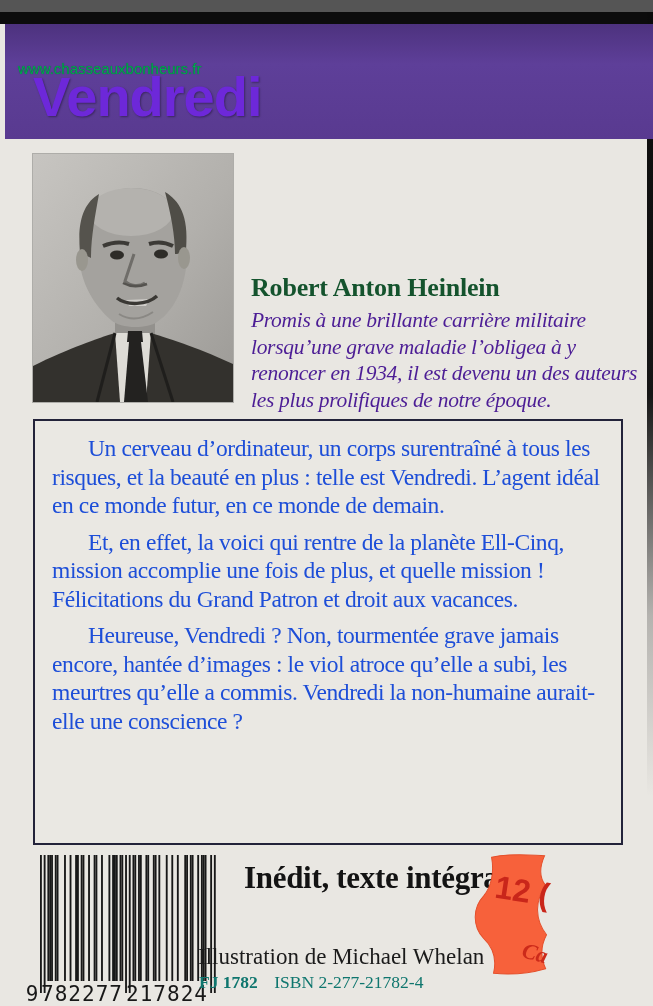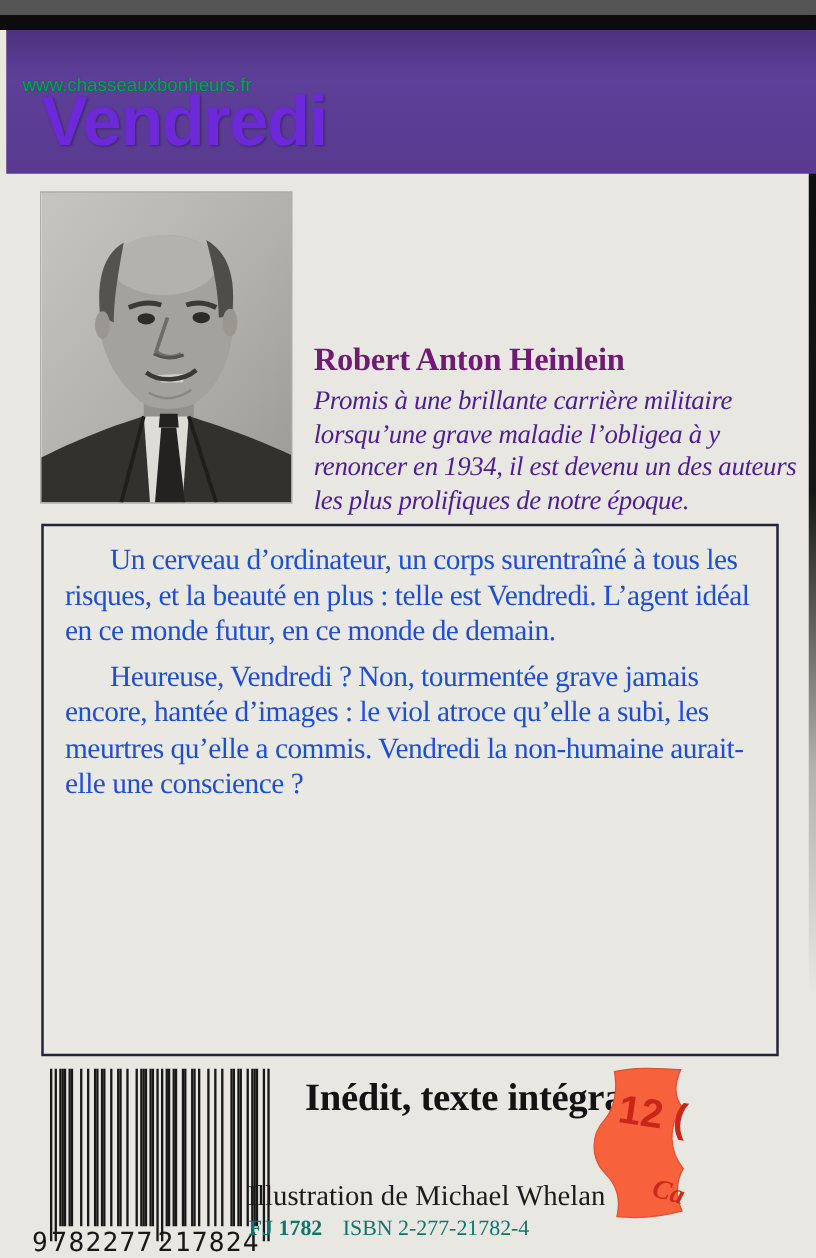--- a/index.html
+++ b/index.html
@@ -22,21 +22,21 @@
   .title{position:absolute;left:33px;top:52px;
         font-family:"Liberation Sans", sans-serif;font-weight:700;font-size:56px;
         letter-spacing:-1px;color:#6d28d9;text-shadow:1px 1px 2px rgba(0,0,0,0.35);}
 
   
   .photo{position:absolute;left:33px;top:142px;width:200px;height:248px;
         box-shadow:0 0 0 1px rgba(0,0,0,0.25);}
 
   
   .author{position:absolute;left:251px;top:261px;width:400px;}
-  .author-name{font-size:26px;font-weight:700;letter-spacing:-0.2px;color:#701a75;}
+  .author-name{font-size:26px;font-weight:700;letter-spacing:-0.2px;color:#14532d;}
   .author-bio{margin-top:4px;font-style:italic;font-size:21.5px;line-height:26.5px;
         letter-spacing:-0.3px;color:#4c1d95;}
 
   
   .synopsis{position:absolute;left:33px;top:407px;width:590px;height:426px;
         border:2px solid #23233a;box-sizing:border-box;
         padding:13px 12px 0 17px;background:rgba(255,255,255,0.06);}
   .synopsis p{margin:0 0 8px 0;font-size:23.5px;line-height:28.5px;
         text-indent:36px;letter-spacing:-0.4px;color:#1d4ed8;}
 
@@ -97,20 +97,21 @@
     <path d="M118,179 L140,248" stroke="#1f1e1c" stroke-width="3" fill="none"></path>
   </svg>
 
   <div class="author">
     <div class="author-name">Robert Anton Heinlein</div>
     <div class="author-bio">Promis à une brillante carrière militaire lorsqu’une grave maladie l’obligea à y renoncer en 1934, il est devenu un des auteurs les plus prolifiques de notre époque.</div>
   </div>
 
   <div class="synopsis">
     <p>Un cerveau d’ordinateur, un corps surentraîné à tous les risques, et la beauté en plus : telle est Vendredi. L’agent idéal en ce monde futur, en ce monde de demain.</p>
+    <p>Et, en effet, la voici qui rentre de la planète Ell-Cinq, mission accomplie une fois de plus, et quelle mission ! Félicitations du Grand Patron et droit aux vacances.</p>
     <p>Heureuse, Vendredi ? Non, tourmentée grave jamais encore, hantée d’images : le viol atroce qu’elle a subi, les meurtres qu’elle a commis. Vendredi la non-humaine aurait-elle une conscience ?</p>
   </div>
 
   <svg class="barcode" viewBox="0 0 192 152">
     <g id="bars" fill="#181818">
         <rect x="16.00" y="2" width="1.85" height="138"></rect>
         <rect x="19.70" y="2" width="1.85" height="138"></rect>
         <rect x="23.40" y="2" width="1.85" height="126"></rect>
         <rect x="25.25" y="2" width="1.85" height="126"></rect>
         <rect x="27.10" y="2" width="1.85" height="126"></rect>

